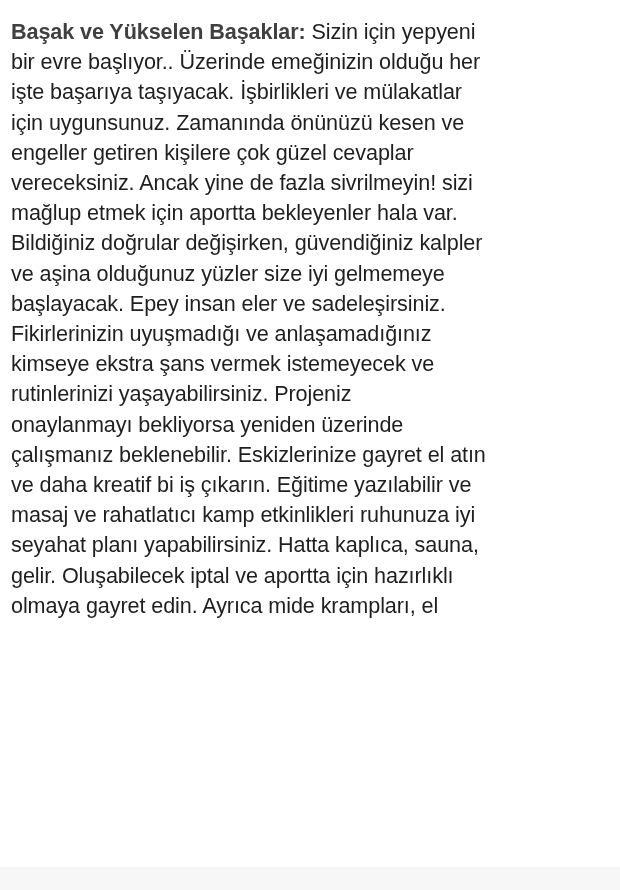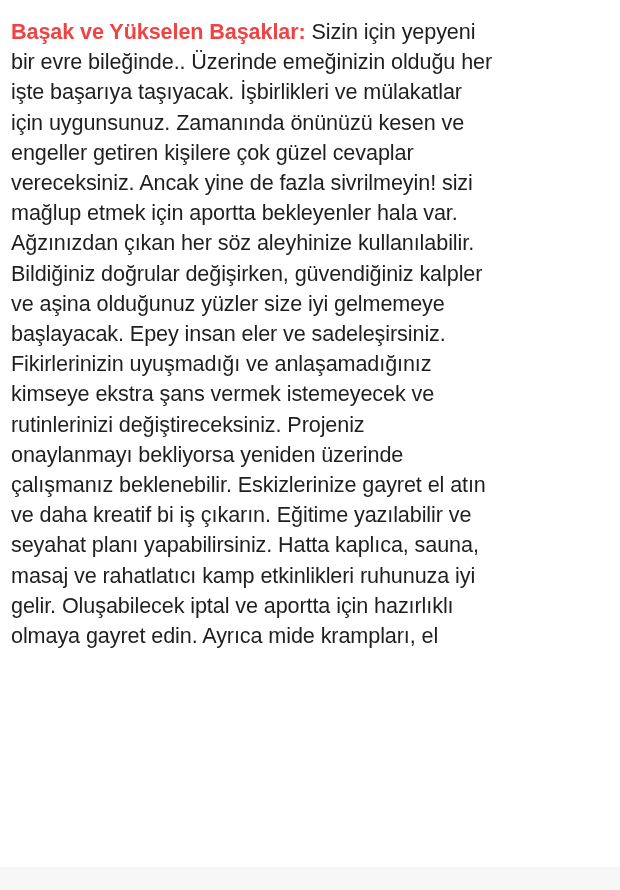--- a/index.html
+++ b/index.html
@@ -27,53 +27,52 @@
       line-height: 30.2px;
       color: #1f1f1f;
       letter-spacing: -0.1px;
     }
     .line {
       display: block;
       white-space: nowrap;
     }
     .title {
       font-weight: bold;
-      color: #ef4444;
+      color: #404040;
       text-align: right;
     }
     .footer-strip {
       position: absolute;
       left: 0;
       top: 867px;
       width: 620px;
       height: 23px;
       background: #f7f7f7;
     }
   </style>
 </head>
 <body>
 
 <div class="page">
   <p class="post-body">
     <span class="line"><span class="title">Başak ve Yükselen Başaklar:</span><span> Sizin için yepyeni</span></span>
-    <span class="line">bir evre bileğinde.. Üzerinde emeğinizin olduğu her</span>
+    <span class="line">bir evre başlıyor.. Üzerinde emeğinizin olduğu her</span>
     <span class="line">işte başarıya taşıyacak. İşbirlikleri ve mülakatlar</span>
     <span class="line">için uygunsunuz. Zamanında önünüzü kesen ve</span>
     <span class="line">engeller getiren kişilere çok güzel cevaplar</span>
     <span class="line">vereceksiniz. Ancak yine de fazla sivrilmeyin! sizi</span>
     <span class="line">mağlup etmek için aportta bekleyenler hala var.</span>
-    <span class="line">Ağzınızdan çıkan her söz aleyhinize kullanılabilir.</span>
     <span class="line">Bildiğiniz doğrular değişirken, güvendiğiniz kalpler</span>
     <span class="line">ve aşina olduğunuz yüzler size iyi gelmemeye</span>
     <span class="line">başlayacak. Epey insan eler ve sadeleşirsiniz.</span>
     <span class="line">Fikirlerinizin uyuşmadığı ve anlaşamadığınız</span>
     <span class="line">kimseye ekstra şans vermek istemeyecek ve</span>
-    <span class="line">rutinlerinizi değiştireceksiniz. Projeniz</span>
+    <span class="line">rutinlerinizi yaşayabilirsiniz. Projeniz</span>
     <span class="line">onaylanmayı bekliyorsa yeniden üzerinde</span>
     <span class="line">çalışmanız beklenebilir. Eskizlerinize gayret el atın</span>
     <span class="line">ve daha kreatif bi iş çıkarın. Eğitime yazılabilir ve</span>
+    <span class="line">masaj ve rahatlatıcı kamp etkinlikleri ruhunuza iyi</span>
     <span class="line">seyahat planı yapabilirsiniz. Hatta kaplıca, sauna,</span>
-    <span class="line">masaj ve rahatlatıcı kamp etkinlikleri ruhunuza iyi</span>
     <span class="line">gelir. Oluşabilecek iptal ve aportta için hazırlıklı</span>
     <span class="line">olmaya gayret edin. Ayrıca mide krampları, el</span>
   </p>
   <div class="footer-strip"></div>
 </div>
 
 </body></html>

